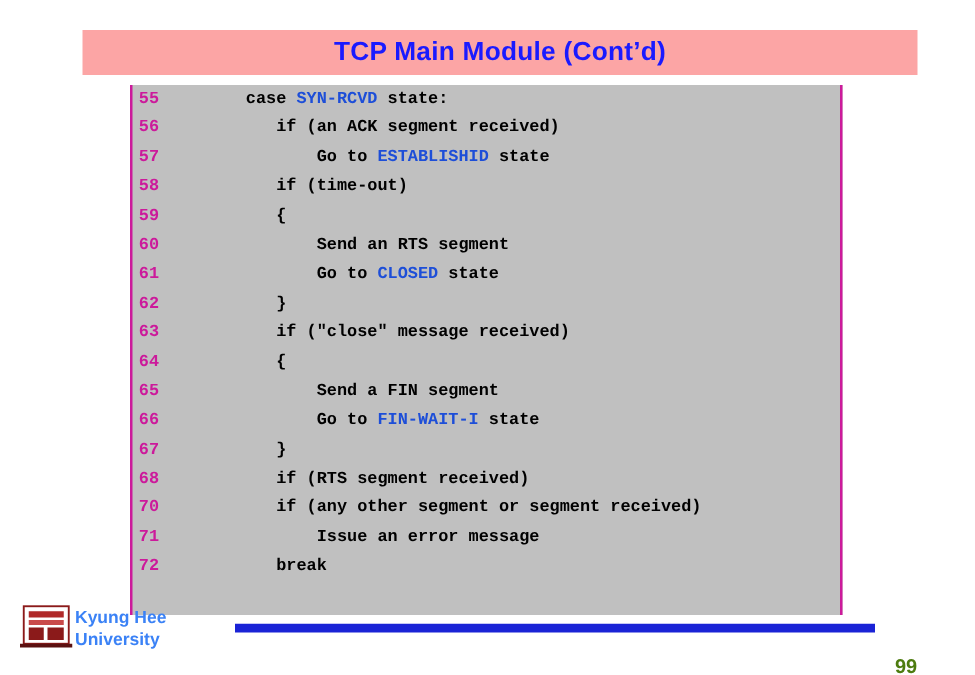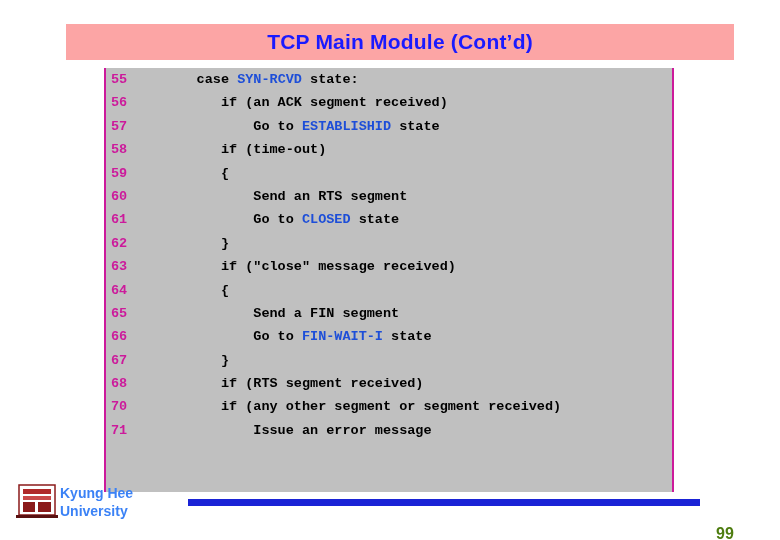--- a/index.html
+++ b/index.html
@@ -184,20 +184,24 @@
       <span class="lineno">68</span>
       <span class="code-text"><span>         if (RTS segment received)</span></span>
     </div>
     <div class="code-row">
       <span class="lineno">70</span>
       <span class="code-text"><span>         if (any other segment or segment received)</span></span>
     </div>
     <div class="code-row">
       <span class="lineno">71</span>
       <span class="code-text"><span>             Issue an error message</span></span>
+    </div>
+    <div class="code-row">
+      <span class="lineno">72</span>
+      <span class="code-text"><span>         break</span></span>
     </div>
   </div>
 
 <div class="footer-logo">
   <svg width="42" height="38" viewBox="0 0 42 38" xmlns="http://www.w3.org/2000/svg">
     <rect x="3" y="3" width="36" height="30" fill="#ffffff" stroke="#8b1a1a" stroke-width="1.5"></rect>
     <rect x="7" y="7" width="28" height="5" fill="#b02a2a"></rect>
     <rect x="7" y="14" width="28" height="4" fill="#c94a4a"></rect>
     <rect x="7" y="20" width="12" height="10" fill="#8b1a1a"></rect>
     <rect x="22" y="20" width="13" height="10" fill="#8b1a1a"></rect>

